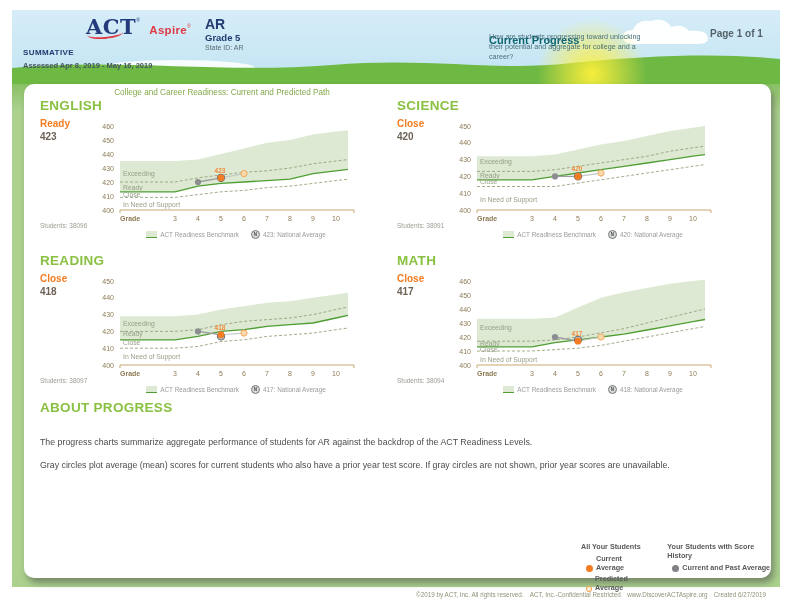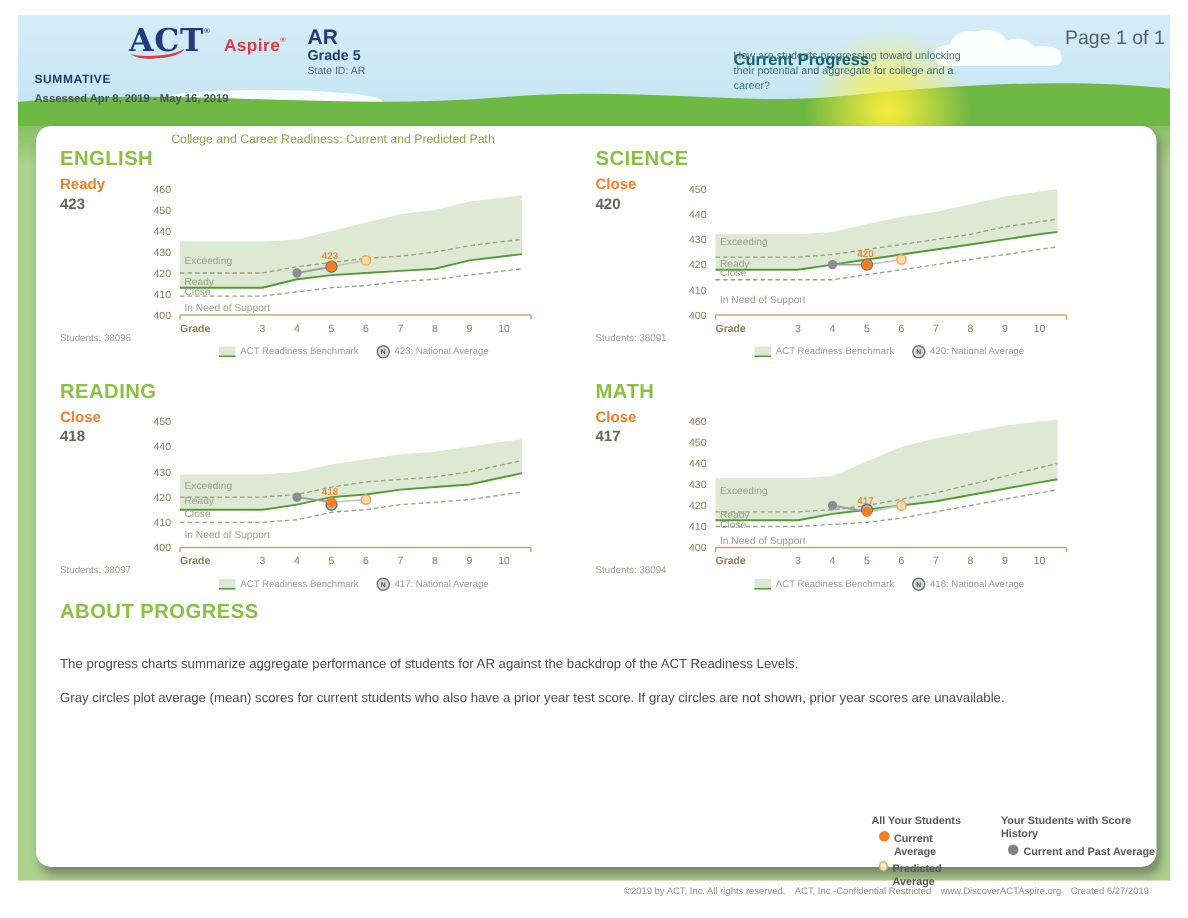--- a/index.html
+++ b/index.html
@@ -28,21 +28,21 @@
   .logo-aspire{font-size:11.5px;font-weight:bold;color:#e03a45;margin-left:5px;letter-spacing:.3px;}
   .logo-asp-reg{font-size:5px;color:#e03a45;vertical-align:6px;}
   .summative{position:absolute;left:11px;top:38px;font-size:8px;font-weight:bold;color:#223a70;letter-spacing:.4px;}
   .assessed{position:absolute;left:11px;top:51px;font-size:7.5px;color:#44555f;font-weight:bold;}
   .hdr-center{position:absolute;left:193px;top:6px;}
   .hdr-region{font-size:14px;font-weight:bold;color:#223a70;}
   .hdr-grade{font-size:9.5px;font-weight:bold;color:#223a70;}
   .hdr-stateid{font-size:7px;color:#5c6b75;margin-top:1px;}
   .hdr-progress{position:absolute;left:477px;top:24px;font-size:11px;font-weight:bold;color:#0d6470;}
   .hdr-desc{position:absolute;left:477px;top:22px;width:164px;font-size:7.2px;line-height:1.4;color:#47707c;}
-  .page-label{position:absolute;left:698px;top:7px;font-size:13px;color:#55626b;}
+  .page-label{position:absolute;left:698px;top:18px;font-size:10px;color:#55626b;font-weight:bold;}
 
   
   .panel{position:absolute;left:12px;top:74px;width:747px;height:494px;background:#fff;
          border-radius:10px;z-index:4;
          box-shadow:3px 5px 6px rgba(70,70,70,.5);}
   .chart-title{position:absolute;left:12px;top:4px;width:372px;text-align:center;
          font-size:8.2px;color:#84a84b;}
 
   .sec{position:absolute;width:352px;height:152px;}
   #sec0{left:16px;top:14px;} #sec1{left:373px;top:14px;}
@@ -60,21 +60,21 @@
         border:1.5px solid #77787b;background:#d8d9da;}
   .ring-n{position:absolute;left:0;top:0;width:7px;height:7px;text-align:center;
         font-size:4.5px;line-height:7px;font-weight:bold;color:#4d4d4d;}
 
   .about{position:absolute;left:16px;top:316px;width:716px;}
   .about h2{margin:0 0 22px 0;font-size:13.5px;font-weight:bold;color:#8ac142;letter-spacing:.3px;}
   .about p{margin:0 0 11px 0;font-size:8.8px;line-height:1.32;color:#4c4c4c;}
 
   .bl{position:absolute;left:557px;top:458px;display:flex;gap:16px;font-size:7.2px;color:#58595b;z-index:5;font-weight:bold;}
   .bl-title{margin-bottom:3px;}
-  .bl-item{padding-left:5px;margin-bottom:2px;display:flex;align-items:flex-start;gap:3px;}
+  .bl-item{padding-left:5px;margin-bottom:2px;display:flex;align-items:flex-end;gap:3px;}
   .dot{display:inline-block;width:7px;height:7px;border-radius:50%;}
   .dot-orange{background:#f47c22;}
   .dot-hollow{width:4.5px;height:4.5px;border:1.5px solid #f0a85a;background:#fdeed9;}
   .dot-gray{background:#808285;}
 
   .footer{position:absolute;left:404px;top:581px;width:350px;display:flex;
         justify-content:space-between;font-size:6.3px;color:#8f9378;z-index:5;}
 </style>
 </head>
 <body>

